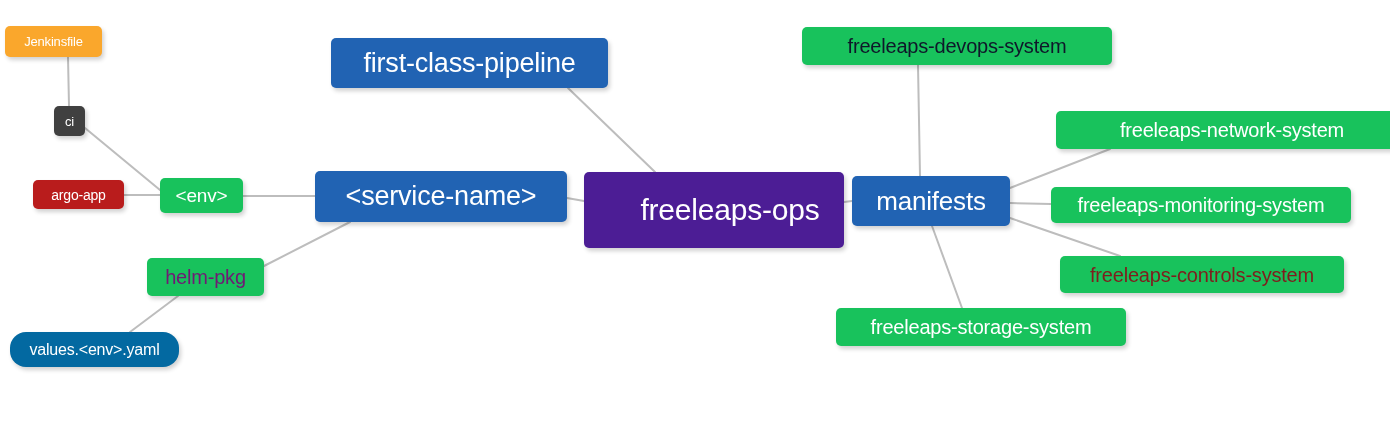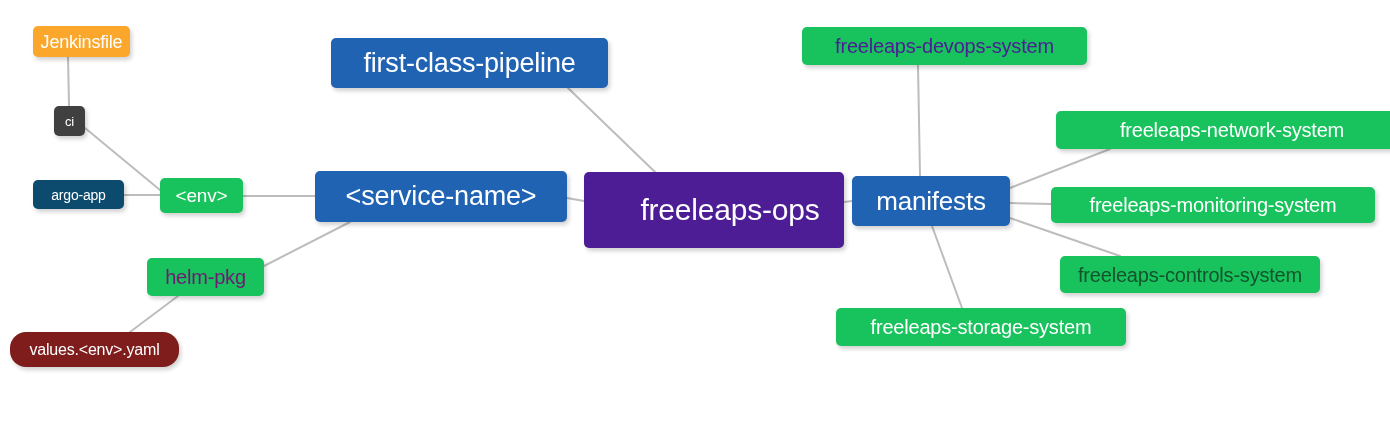--- a/index.html
+++ b/index.html
@@ -56,59 +56,59 @@
       <line x1="567" y1="198" x2="584" y2="201" stroke="#bdbdbd" stroke-width="2" stroke-linecap="round"></line>
       <line x1="568" y1="88" x2="655" y2="172" stroke="#bdbdbd" stroke-width="2" stroke-linecap="round"></line>
       <line x1="844" y1="202" x2="852" y2="201" stroke="#bdbdbd" stroke-width="2" stroke-linecap="round"></line>
       <line x1="920" y1="176" x2="918" y2="65" stroke="#bdbdbd" stroke-width="2" stroke-linecap="round"></line>
       <line x1="1010" y1="188" x2="1110" y2="149" stroke="#bdbdbd" stroke-width="2" stroke-linecap="round"></line>
       <line x1="1010" y1="203" x2="1051" y2="204" stroke="#bdbdbd" stroke-width="2" stroke-linecap="round"></line>
       <line x1="1010" y1="218" x2="1120" y2="256" stroke="#bdbdbd" stroke-width="2" stroke-linecap="round"></line>
       <line x1="932" y1="226" x2="962" y2="308" stroke="#bdbdbd" stroke-width="2" stroke-linecap="round"></line>
     </svg>
   <div id="node-layer">
-      <div class="node" style="left: 33px; top: 26px; width: 97px; height: 31px; background: rgb(250, 167, 44); font-size: 18px; color: rgb(255, 255, 255);">
+      <div class="node" style="left: 5px; top: 26px; width: 97px; height: 31px; background: rgb(250, 167, 44); font-size: 13px; color: rgb(255, 255, 255);">
         <span class="label">Jenkinsfile</span>
       </div>
       <div class="node" style="left: 54px; top: 106px; width: 31px; height: 30px; background: #404040; font-size: 13px; color: rgb(255, 255, 255);">
         <span class="label">ci</span>
       </div>
-      <div class="node" style="left: 33px; top: 180px; width: 91px; height: 29px; background: #0c4a6e; font-size: 14px; color: rgb(255, 255, 255);">
+      <div class="node" style="left: 33px; top: 180px; width: 91px; height: 29px; background: #b91c1c; font-size: 14px; color: rgb(255, 255, 255);">
         <span class="label">argo-app</span>
       </div>
       <div class="node" style="left: 160px; top: 178px; width: 83px; height: 35px; background: rgb(24, 194, 92); font-size: 19px; color: rgb(255, 255, 255);">
         <span class="label">&lt;env&gt;</span>
       </div>
       <div class="node" style="left: 147px; top: 258px; width: 117px; height: 38px; background: rgb(24, 194, 92); font-size: 20px; color: #701a75;">
         <span class="label">helm-pkg</span>
       </div>
-      <div class="node" style="left: 10px; top: 332px; width: 169px; height: 35px; background: #7f1d1d; font-size: 16px; color: rgb(255, 255, 255); border-radius: 16px;">
+      <div class="node" style="left: 10px; top: 332px; width: 169px; height: 35px; background: #0369a1; font-size: 16px; color: rgb(255, 255, 255); border-radius: 16px;">
         <span class="label">values.&lt;env&gt;.yaml</span>
       </div>
       <div class="node" style="left: 315px; top: 38px; width: 277px; height: 50px; background: rgb(33, 99, 179); font-size: 27px; color: rgb(255, 255, 255); margin-left: 16px;">
         <span class="label">first-class-pipeline</span>
       </div>
       <div class="node" style="left: 315px; top: 171px; width: 252px; height: 51px; background: rgb(33, 99, 179); font-size: 27px; color: rgb(255, 255, 255);">
         <span class="label">&lt;service-name&gt;</span>
       </div>
       <div class="node" style="left: 584px; top: 172px; width: 260px; height: 76px; background: #4c1d95; font-size: 30px; color: rgb(255, 255, 255); padding-left: 32px;">
         <span class="label">freeleaps-ops</span>
       </div>
       <div class="node" style="left: 852px; top: 176px; width: 158px; height: 50px; background: rgb(33, 99, 179); font-size: 26px; color: rgb(255, 255, 255);">
         <span class="label">manifests</span>
       </div>
-      <div class="node" style="left: 802px; top: 27px; width: 285px; height: 38px; background: rgb(24, 194, 92); font-size: 20px; color: #4c1d95;">
+      <div class="node" style="left: 802px; top: 27px; width: 310px; height: 38px; background: rgb(24, 194, 92); font-size: 20px; color: #0f172a;">
         <span class="label">freeleaps-devops-system</span>
       </div>
       <div class="node" style="left: 1056px; top: 111px; width: 352px; height: 38px; background: rgb(24, 194, 92); font-size: 20px; color: rgb(255, 255, 255);">
         <span class="label">freeleaps-network-system</span>
       </div>
-      <div class="node" style="left: 1051px; top: 187px; width: 324px; height: 36px; background: rgb(24, 194, 92); font-size: 20px; color: rgb(255, 255, 255);">
+      <div class="node" style="left: 1051px; top: 187px; width: 300px; height: 36px; background: rgb(24, 194, 92); font-size: 20px; color: rgb(255, 255, 255);">
         <span class="label">freeleaps-monitoring-system</span>
       </div>
-      <div class="node" style="left: 1060px; top: 256px; width: 260px; height: 37px; background: rgb(24, 194, 92); font-size: 20px; color: #14532d;">
+      <div class="node" style="left: 1060px; top: 256px; width: 284px; height: 37px; background: rgb(24, 194, 92); font-size: 20px; color: #7f1d1d;">
         <span class="label">freeleaps-controls-system</span>
       </div>
       <div class="node" style="left: 836px; top: 308px; width: 290px; height: 38px; background: rgb(24, 194, 92); font-size: 20px; color: rgb(255, 255, 255);">
         <span class="label">freeleaps-storage-system</span>
       </div>
     </div>
 </div>
 
 </body></html>

